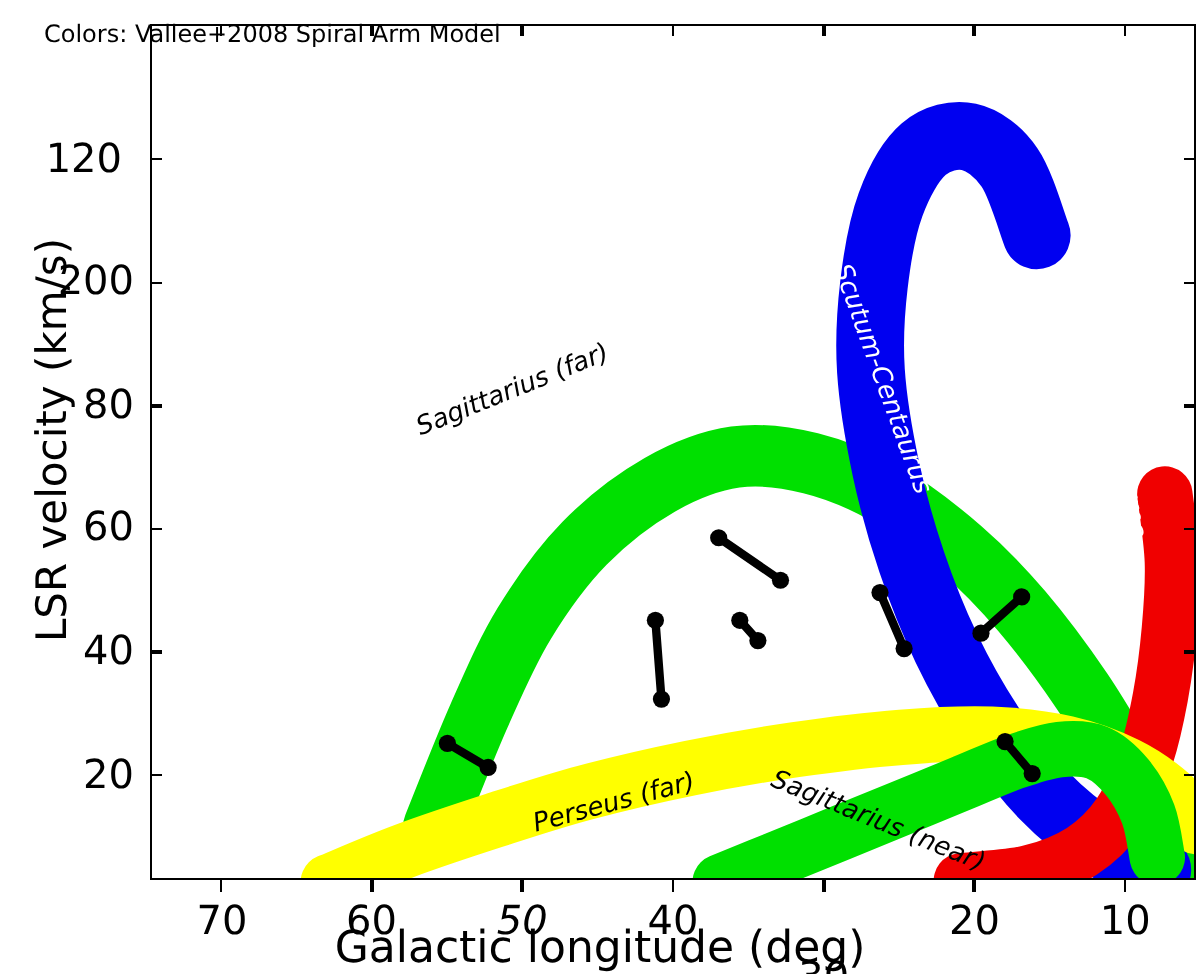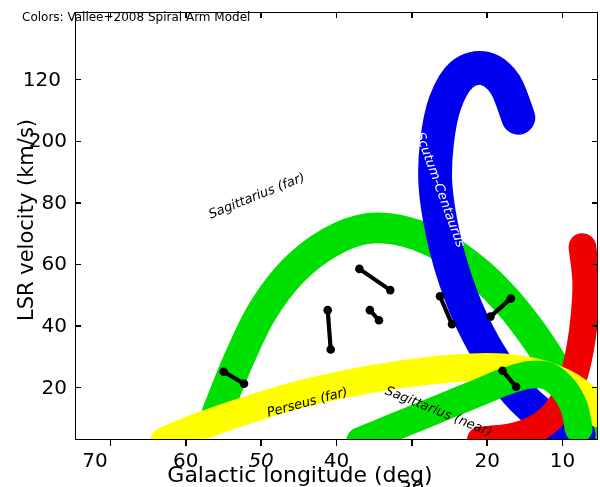--- a/index.html
+++ b/index.html
@@ -118,21 +118,21 @@
       </div>
   </div>
 
   <div id="annotation">
     <div>Colors: Vallee+2008 Spiral Arm Model</div>
   </div>
 
   <div id="tick-layer">
       <div class="xtick" style="left: 109.669px;"></div>
       <div class="xtick-top" style="left: 109.669px;"></div>
-      <div class="xticklabel" style="left: 65px;">70</div>
+      <div class="xticklabel" style="left: 81px;">70</div>
       <div class="xtick" style="left: 185.03px;"></div>
       <div class="xtick-top" style="left: 185.03px;"></div>
       <div class="xticklabel" style="left: 155.78px;">60</div>
       <div class="xtick" style="left: 260.39px;"></div>
       <div class="xtick-top" style="left: 260.39px;"></div>
       <div class="xticklabel" style="left: 231.14px; font-style: italic;">50</div>
       <div class="xtick" style="left: 335.75px;"></div>
       <div class="xtick-top" style="left: 335.75px;"></div>
       <div class="xticklabel" style="left: 306.5px;">40</div>
       <div class="xtick" style="left: 411.11px;"></div>

